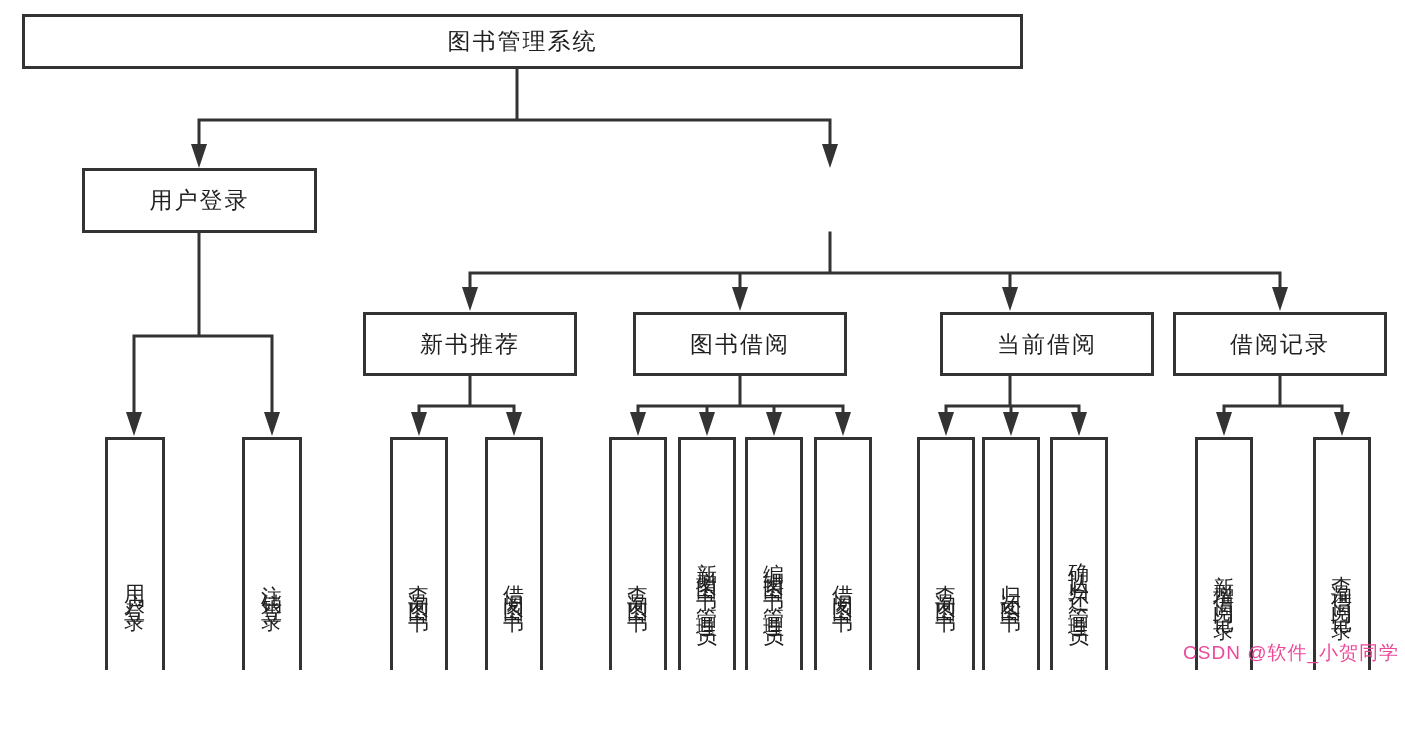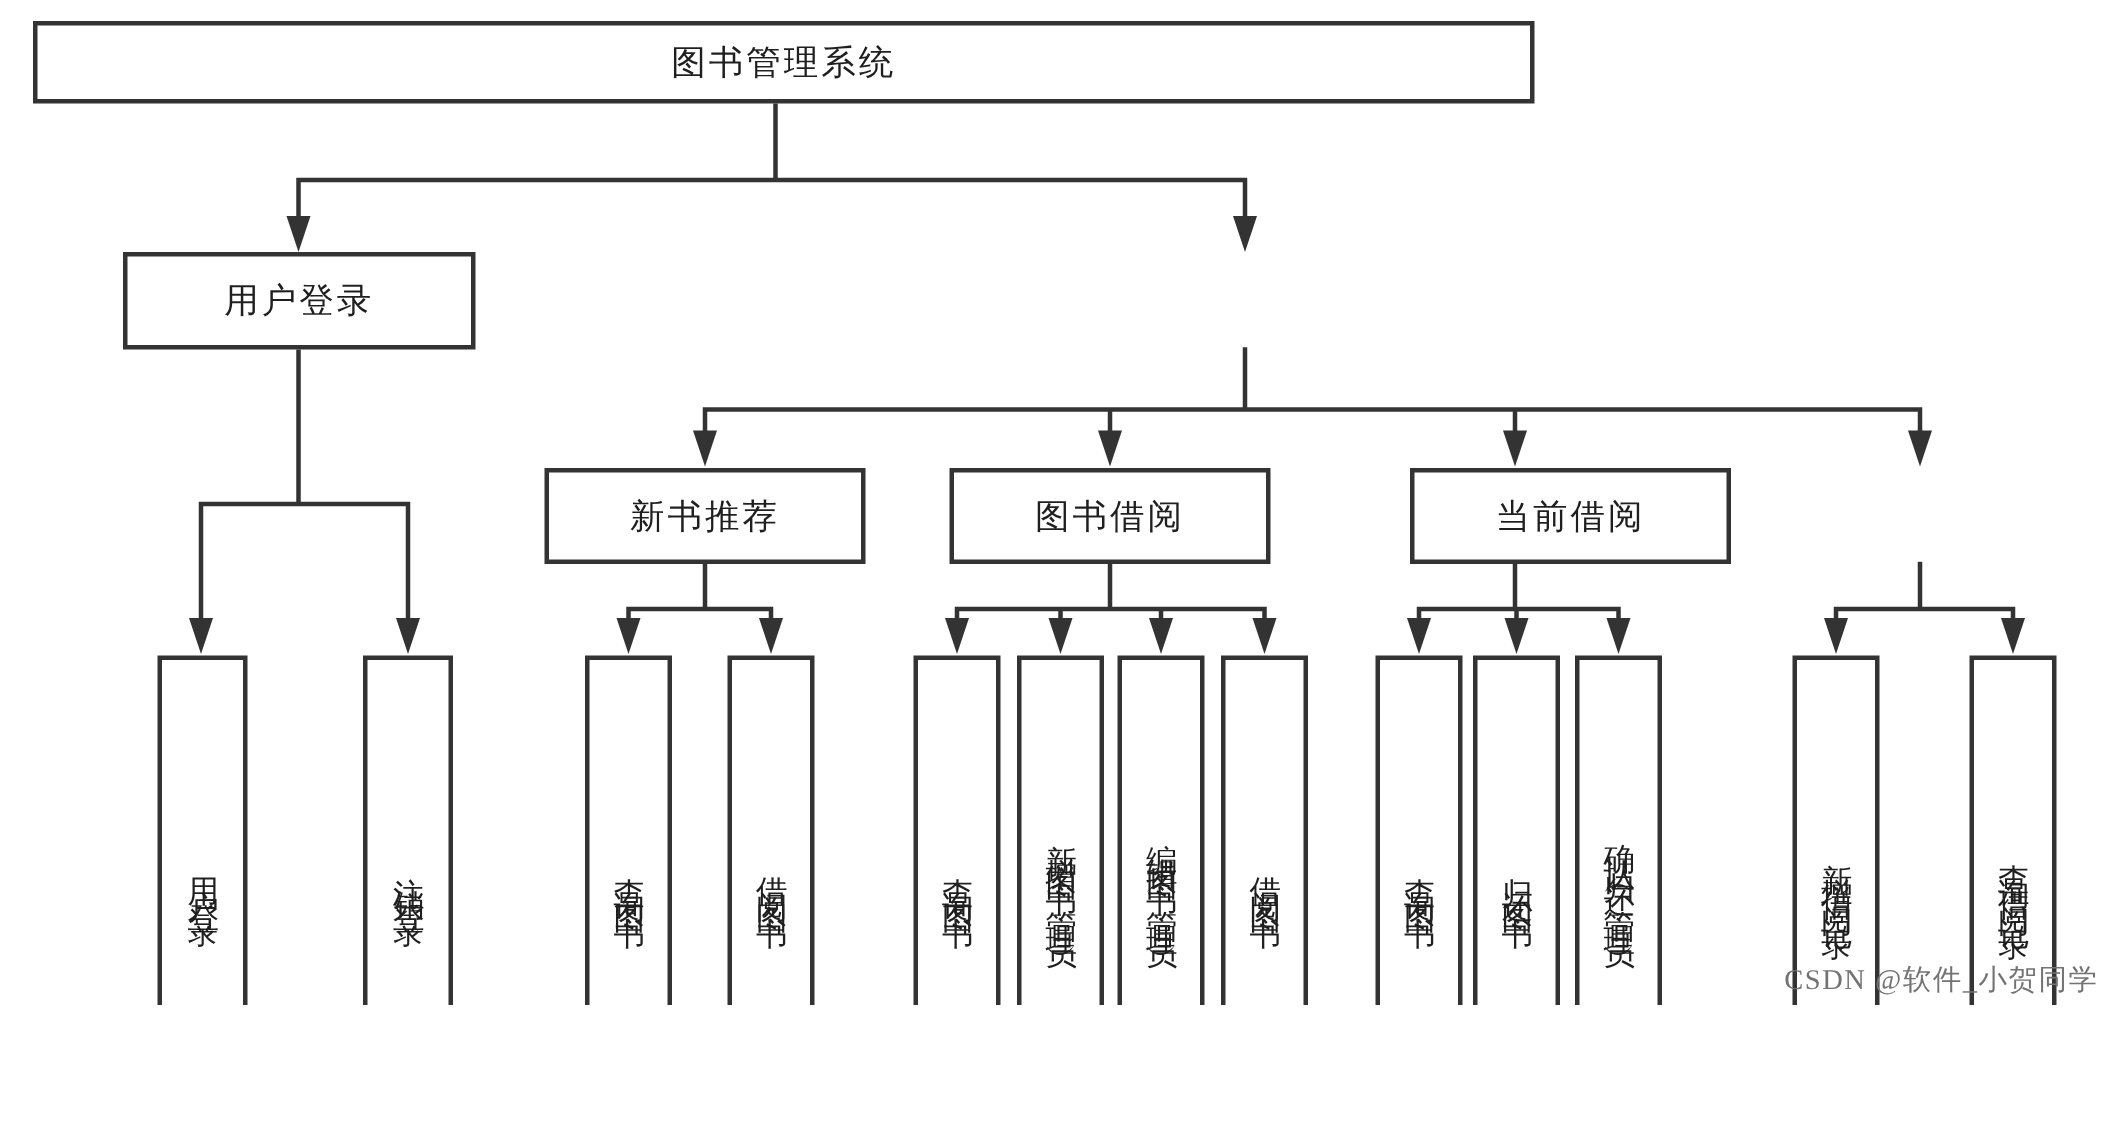--- a/index.html
+++ b/index.html
@@ -44,25 +44,24 @@
     text-orientation: mixed;
     font-size: 21px;
     letter-spacing: 9px;
     line-height: 1;
   }
   .watermark {
     position: absolute;
     right: 6px;
     bottom: 4px;
     z-index: 3;
-    color: #737373;
+    color: #ec4899;
     font-size: 19px;
     letter-spacing: 1px;
     white-space: nowrap;
-    font-family: Liberation Serif, serif;
   }
 </style>
 </head>
 <body>
 
 <div class="stage">
 
   <svg class="connectors" viewBox="0 0 1405 747" xmlns="http://www.w3.org/2000/svg" aria-hidden="true">
     <g stroke="#333333" stroke-width="3" fill="none" stroke-linecap="square">
 
@@ -103,20 +102,21 @@
     </g>
   </svg>
 
   <div class="box h" style="left:22px; top:14px; width:1001px; height:55px;">图书管理系统</div>
 
   <div class="box h" style="left:82px; top:168px; width:235px; height:65px;">用户登录</div>
 
   <div class="box h" style="left:363px; top:312px; width:214px; height:64px;">新书推荐</div>
   <div class="box h" style="left:633px; top:312px; width:214px; height:64px;">图书借阅</div>
   <div class="box h" style="left:903px; top:312px; width:214px; height:64px;margin-left:37px;">当前借阅</div>
+  <div class="box h" style="left:1173px; top:312px; width:214px; height:64px;">借阅记录</div>
 
   <div class="box v" style="left:105px; top:437px; width:60px; height:298px;">用户登录</div>
   <div class="box v" style="left:242px; top:437px; width:60px; height:298px;">注销登录</div>
 
   <div class="box v" style="left:390px; top:437px; width:58px; height:298px;">查询图书</div>
   <div class="box v" style="left:485px; top:437px; width:58px; height:298px;">借阅图书</div>
 
   <div class="box v" style="left:609px; top:437px; width:58px; height:298px;">查询图书</div>
   <div class="box v" style="left:678px; top:437px; width:58px; height:298px;">新增图书（管理员）</div>
   <div class="box v" style="left:745px; top:437px; width:58px; height:298px;">编辑图书（管理员）</div>

